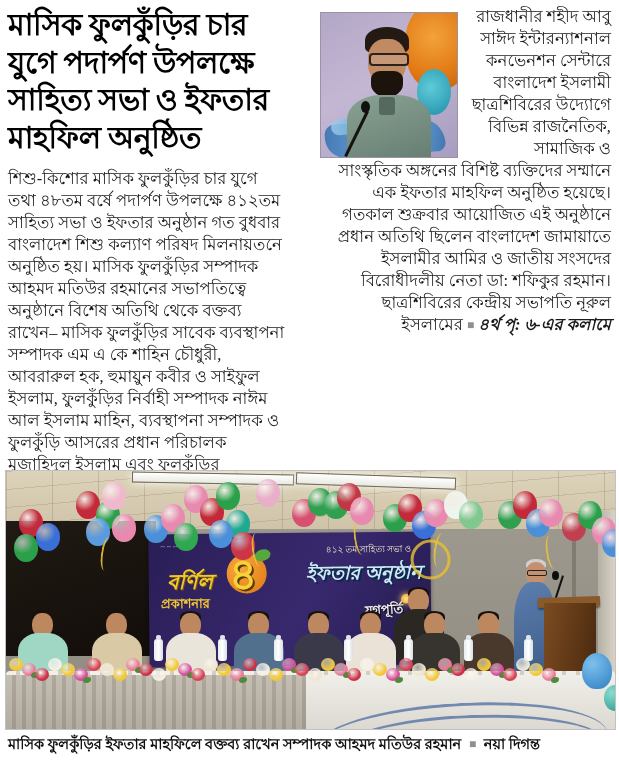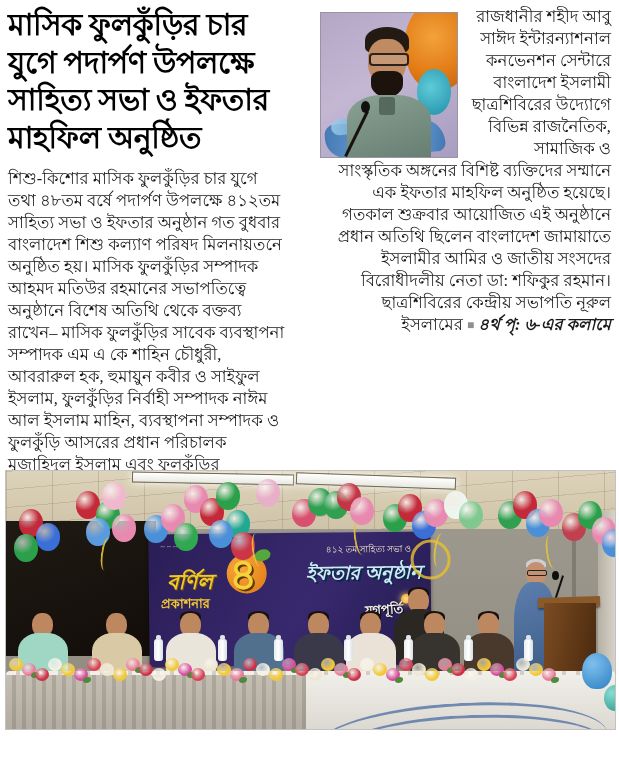--- a/index.html
+++ b/index.html
@@ -364,14 +364,19 @@
         <div class="flower" style="left: 510px; top: 187px; background: radial-gradient(circle at 40% 35%, rgba(255, 255, 255, 0.533), rgb(239, 230, 210) 60%);"></div>
         <div class="flower" style="left: 523px; top: 192px; background: radial-gradient(circle at 40% 35%, rgba(255, 255, 255, 0.533), rgb(242, 200, 50) 60%);"></div>
         <div class="flower" style="left: 536px; top: 197px; background: radial-gradient(circle at 40% 35%, rgba(255, 255, 255, 0.533), rgb(232, 120, 152) 60%);"></div>
         <div class="leaf" style="left: 545px; top: 206px;"></div>
       </div>
 
     <div class="blue-balloon"></div>
     <div class="teal-balloon"></div>
   </div>
 
+  <div class="caption">
+    <span>মাসিক ফুলকুঁড়ির ইফতার মাহফিলে বক্তব্য রাখেন সম্পাদক আহমদ মতিউর রহমান</span>
+    <span class="sq">■</span>
+    <span>নয়া দিগন্ত</span>
+  </div>
 
 </div>
 
 </body></html>

